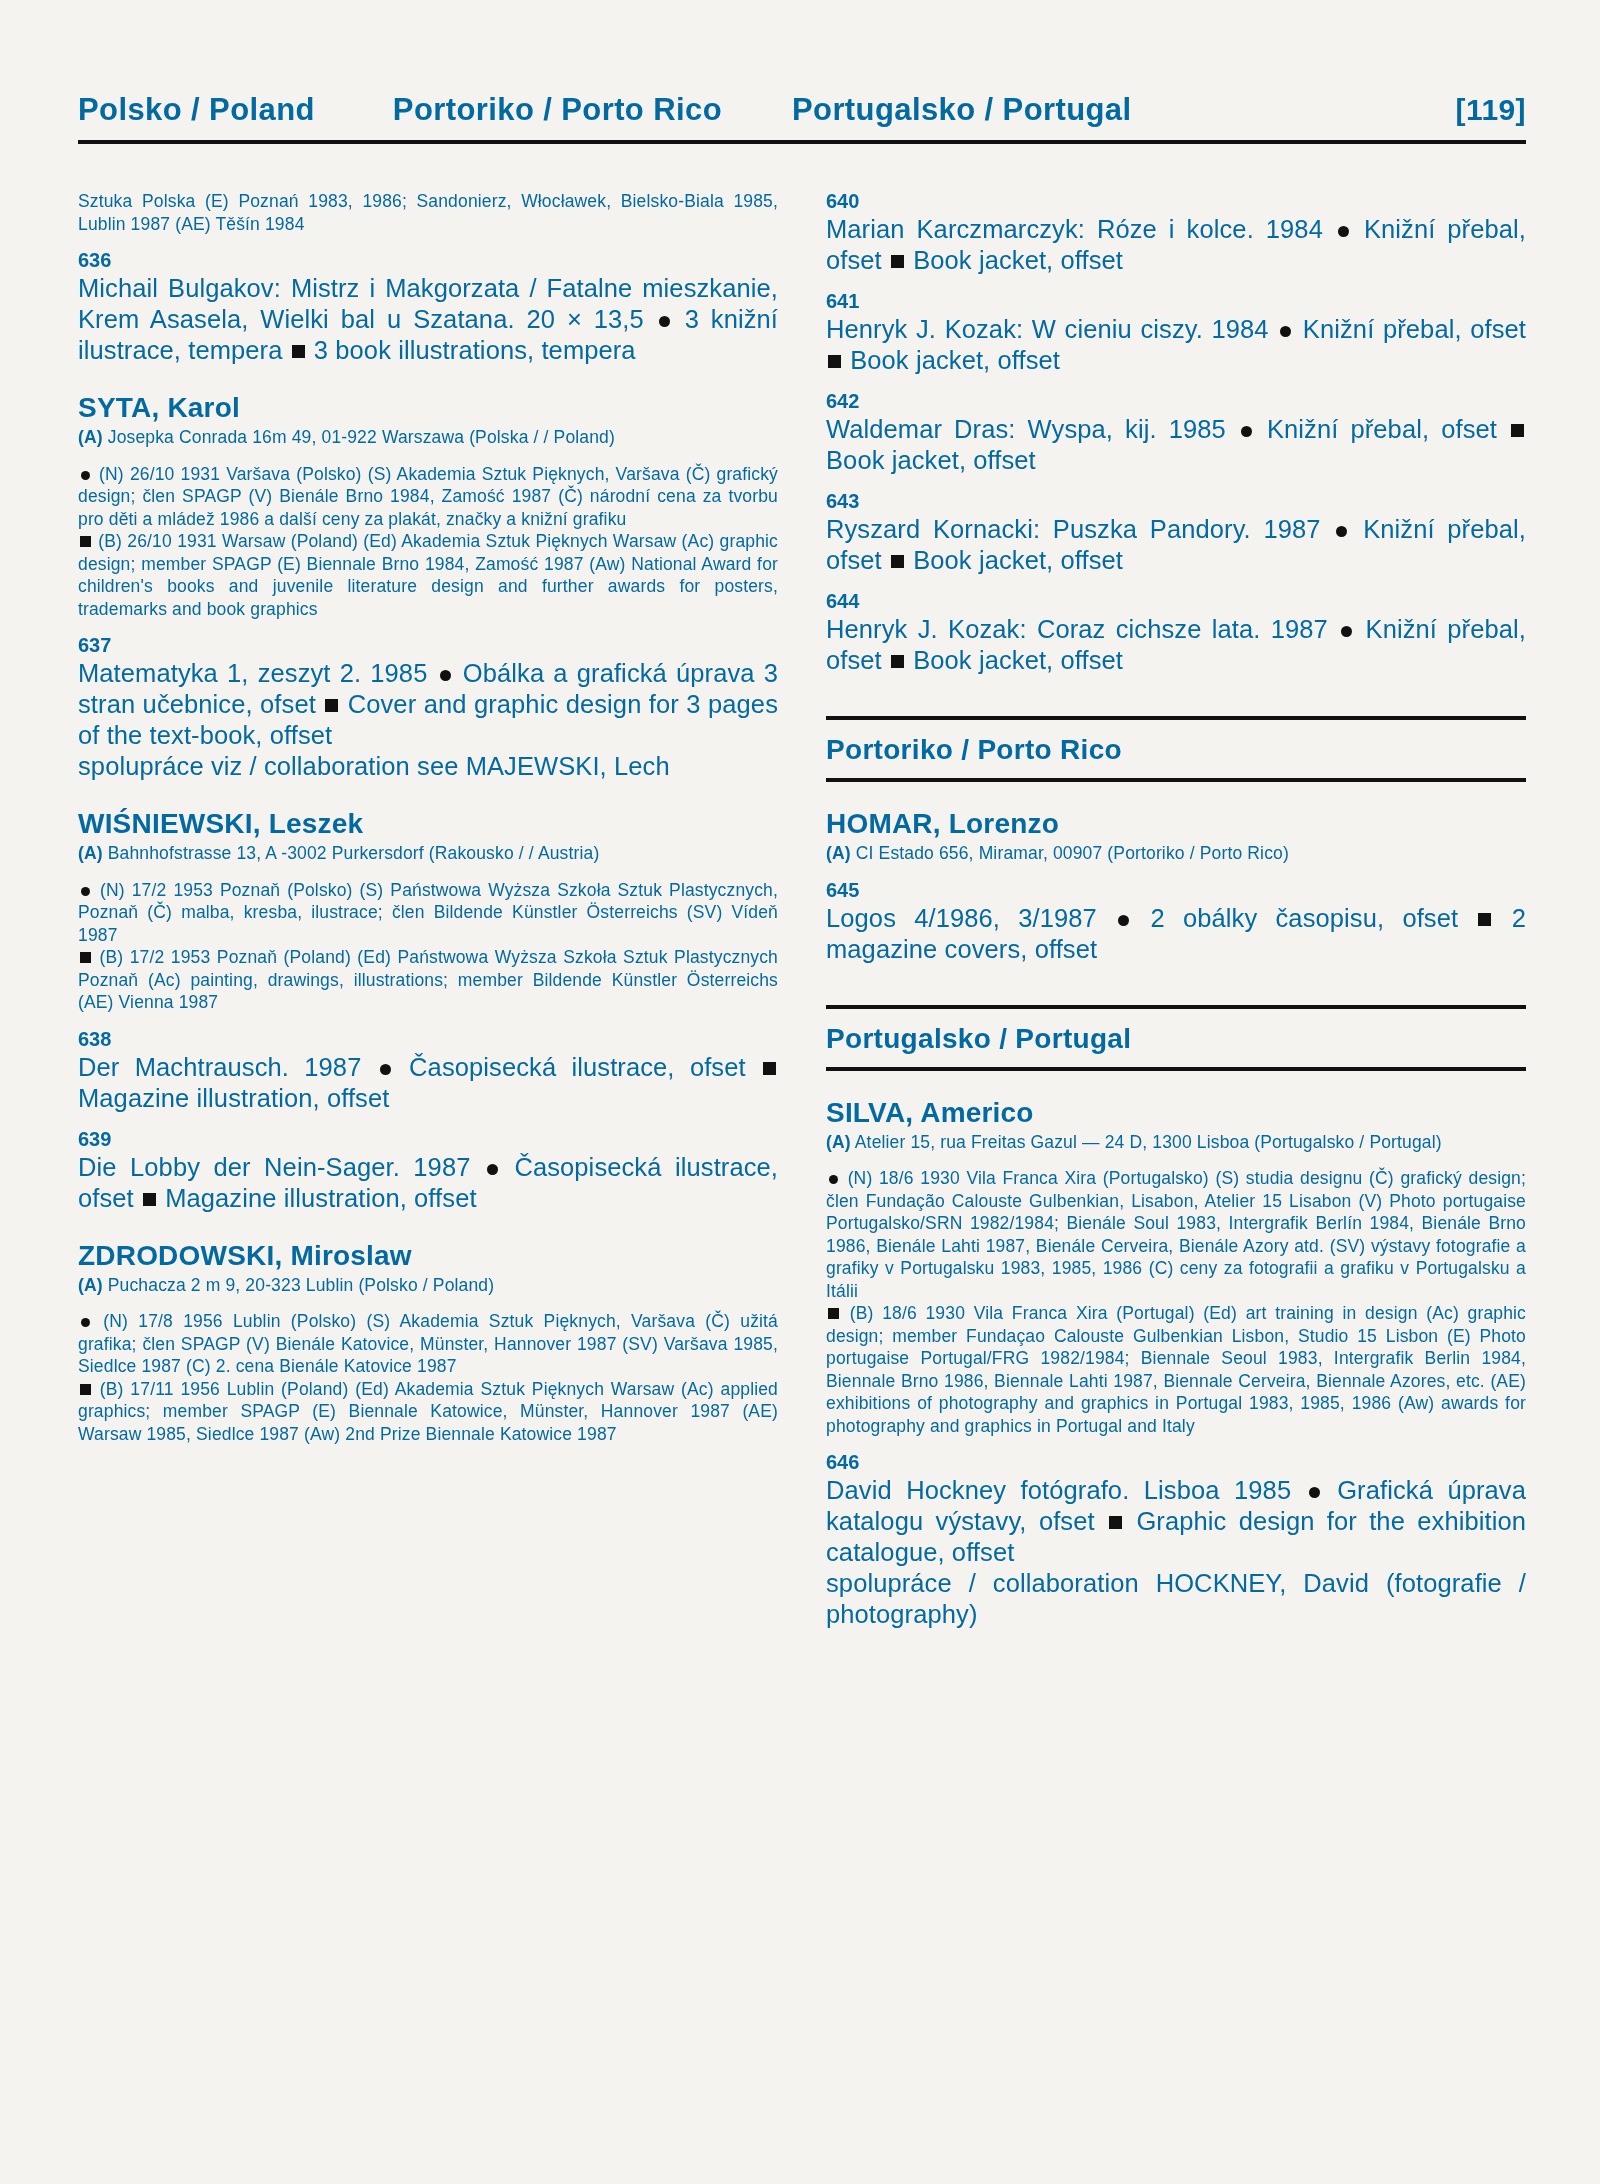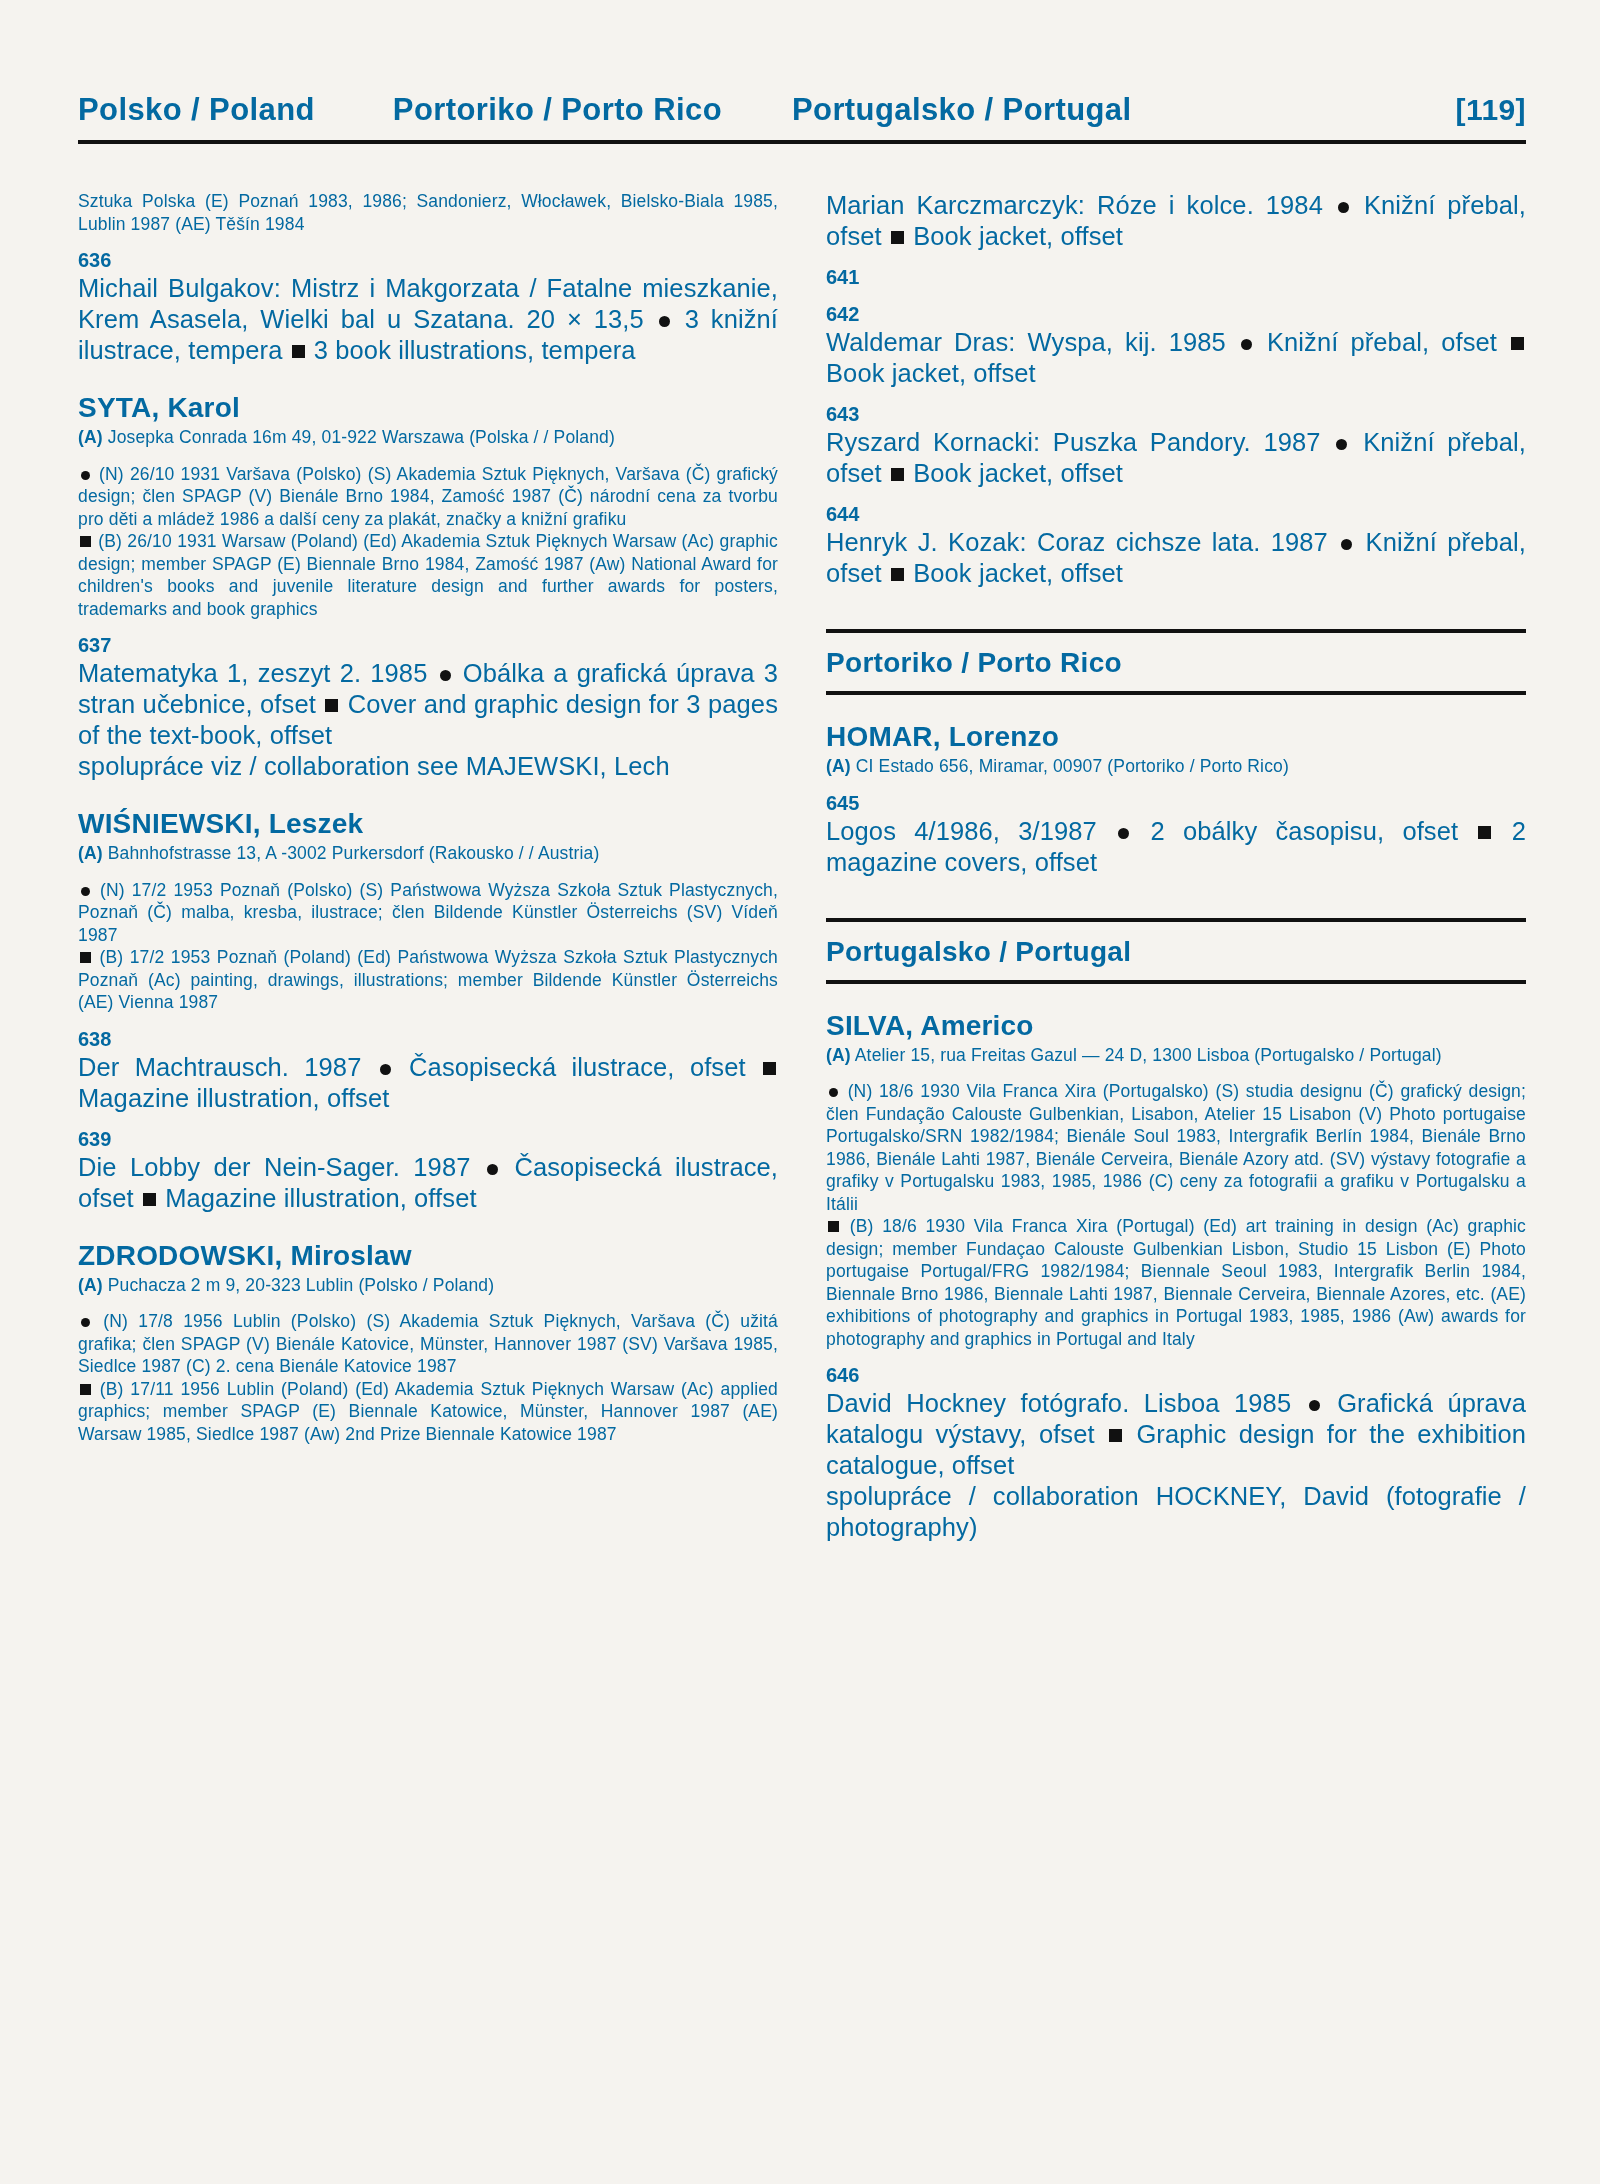--- a/index.html
+++ b/index.html
@@ -235,29 +235,37 @@
       <span>(N) 17/8 1956 Lublin (Polsko) (S) Akademia Sztuk Pięknych, Varšava (Č) užitá grafika; člen SPAGP (V) Bienále Katovice, Münster, Hannover 1987 (SV) Varšava 1985, Siedlce 1987 (C) 2. cena Bienále Katovice 1987</span>
     </p>
     <p class="small">
       <span class="sq-s"></span>
       <span>(B) 17/11 1956 Lublin (Poland) (Ed) Akademia Sztuk Pięknych Warsaw (Ac) applied graphics; member SPAGP (E) Biennale Katowice, Münster, Hannover 1987 (AE) Warsaw 1985, Siedlce 1987 (Aw) 2nd Prize Biennale Katowice 1987</span>
     </p>
   </div>
 
   <div class="col col-right">
 
+    <div class="num" style="margin-top:0">640</div>
     <p class="big">
       <span>Marian Karczmarczyk: Róze i kolce. 1984</span>
       <span class="dot"></span>
       <span>Knižní přebal, ofset</span>
       <span class="sq"></span>
       <span>Book jacket, offset</span>
     </p>
 
     <div class="num">641</div>
+    <p class="big">
+      <span>Henryk J. Kozak: W cieniu ciszy. 1984</span>
+      <span class="dot"></span>
+      <span>Knižní přebal, ofset</span>
+      <span class="sq"></span>
+      <span>Book jacket, offset</span>
+    </p>
 
     <div class="num">642</div>
     <p class="big">
       <span>Waldemar Dras: Wyspa, kij. 1985</span>
       <span class="dot"></span>
       <span>Knižní přebal, ofset</span>
       <span class="sq"></span>
       <span>Book jacket, offset</span>
     </p>
 

